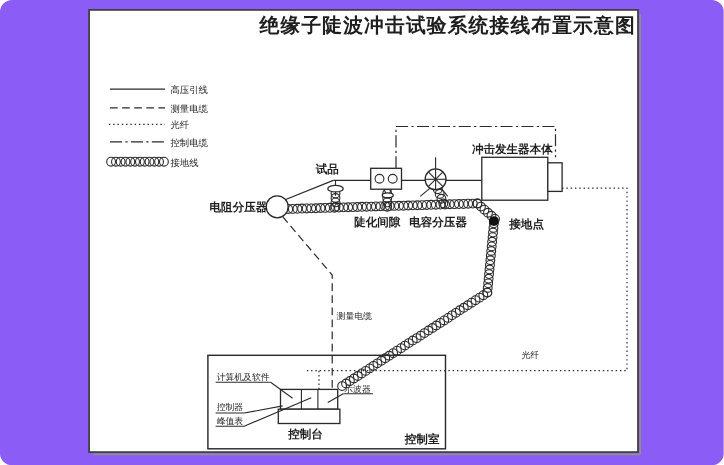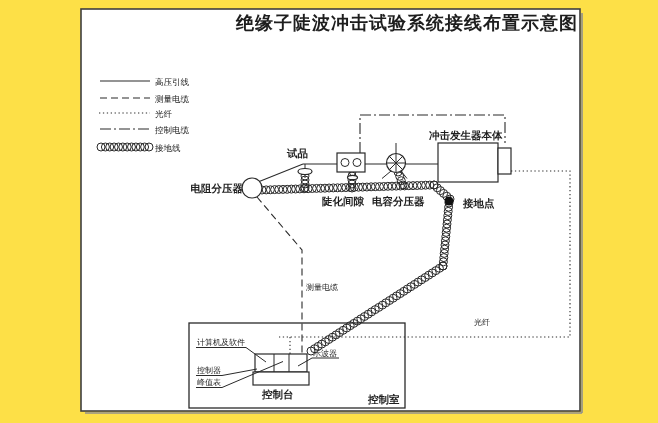--- a/index.html
+++ b/index.html
@@ -1,16 +1,16 @@
 <!DOCTYPE html>
 <html><head>
 <meta charset="utf-8">
 <style>
   html,body{margin:0;padding:0;background:#ffffff;}
-  .stage{width:658px;height:423px;position:relative;background:#fde047;overflow:hidden;}
+  .stage{width:658px;height:423px;position:relative;background:#8b5cf6;overflow:hidden;border-radius:11px;}
   svg{display:block;}
   text{font-family:"Liberation Serif","DejaVu Serif",serif;fill:#1e1e1e;}
   .title-t{font-size:18px;font-weight:bold;letter-spacing:1px;}
   .lbl{font-size:10.5px;font-weight:600;}
   .sm{font-size:8.5px;font-weight:500;}
   .xs{font-size:8px;font-weight:500;}
   .ln{stroke:#2a2a2a;stroke-width:1.1;fill:none;}
   .ln-dash{stroke-dasharray:7,4;}
   .ln-dot{stroke-dasharray:1.3,2.6;}
   .ln-dashdot{stroke-dasharray:11,3,2,3;}

